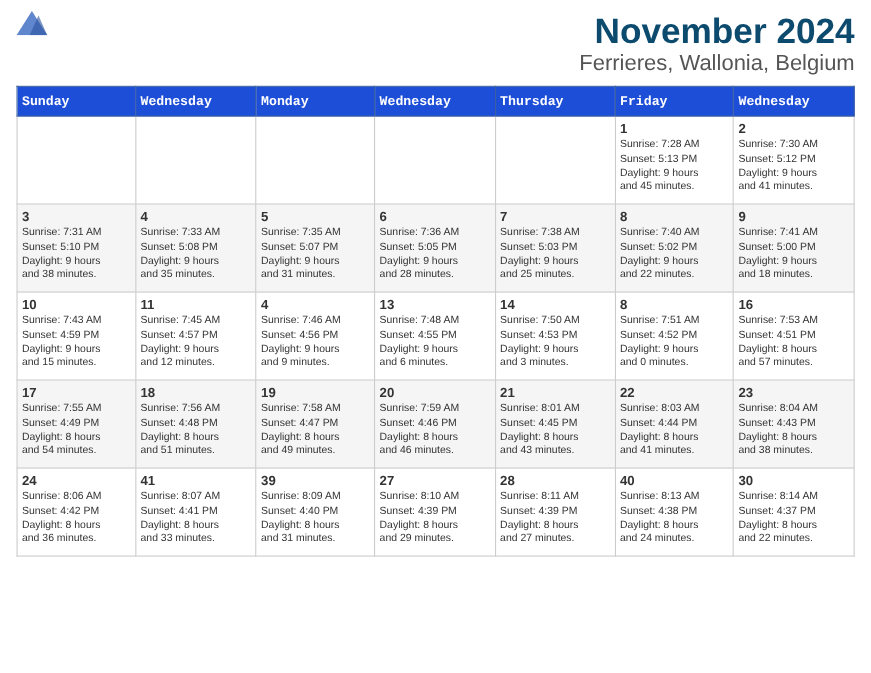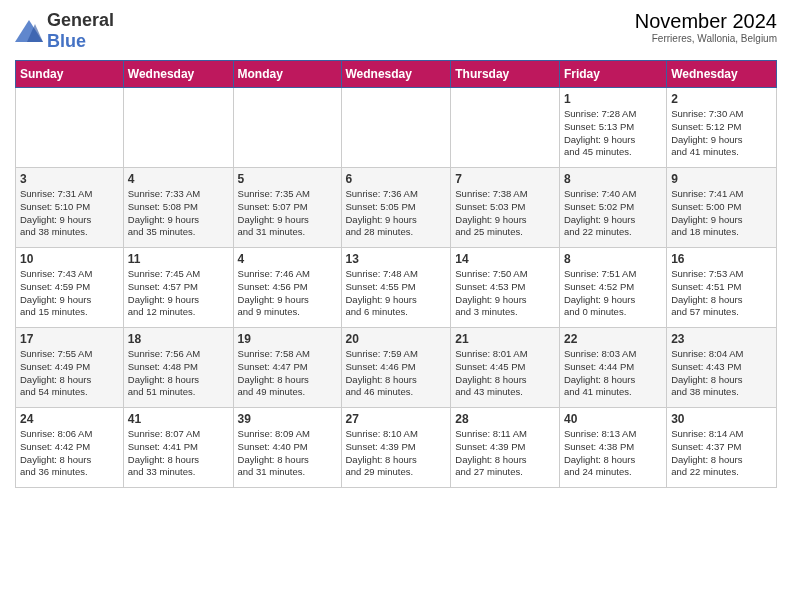--- a/index.html
+++ b/index.html
@@ -26,36 +26,37 @@
       gap: 4px;
     }
     .logo-icon {
       width: 28px;
       height: 22px;
     }
     .title-block {
       text-align: right;
     }
     .month-title {
+      font-size: 32px;
+      font-weight: bold;
+      color: #0c4a6e;
+    }
+    .location-subtitle {
       font-size: 20px;
-      font-weight: normal;
-      color: #000000;
-    }
-    .location-subtitle {
-      font-size: 10px;
       color: #555;
     }
     .calendar {
       width: 100%;
       border-collapse: collapse;
       font-size: 11px;
     }
     .calendar thead tr {
-      background-color: #be185d;
+      background-color: #1d4ed8;
       color: white;
+      font-family: Liberation Mono, monospace;
     }
     .calendar thead th {
       padding: 6px 4px;
       text-align: left;
       font-size: 12px;
       font-weight: bold;
       border: 1px solid #3a5fa0;
     }
     .calendar tbody tr {
       vertical-align: top;
@@ -89,24 +90,20 @@
 </head>
 <body>
 
 <div class="container">
   <div class="header-row">
     <div class="logo">
       <svg class="logo-icon" viewBox="0 0 28 22" xmlns="http://www.w3.org/2000/svg">
         <polygon points="14,0 28,22 0,22" fill="#4472C4" opacity="0.85"></polygon>
         <polygon points="20,4 28,22 12,22" fill="#2a52a0" opacity="0.6"></polygon>
       </svg>
-      <div>
-        <span style="font-size:18px;font-weight:bold;color:#333;">General</span><br>
-        <span style="font-size:18px;font-weight:bold;color:#4472C4;">Blue</span>
-      </div>
     </div>
     <div class="title-block">
       <div class="month-title">November 2024</div>
       <div class="location-subtitle">Ferrieres, Wallonia, Belgium</div>
     </div>
   </div>
 
   <table class="calendar">
     <thead>
       <tr>

